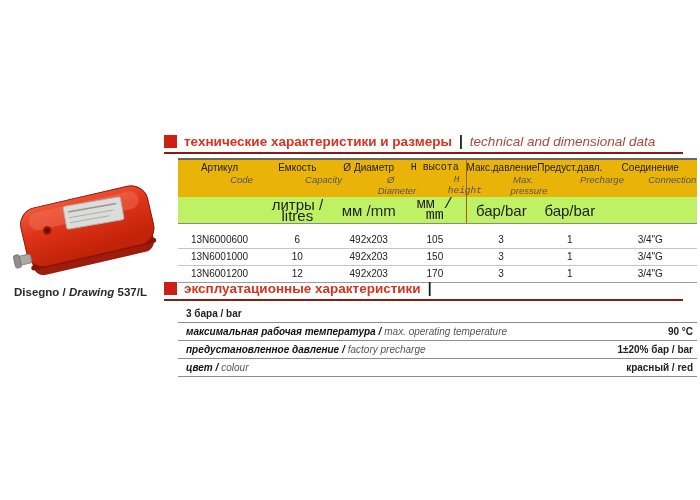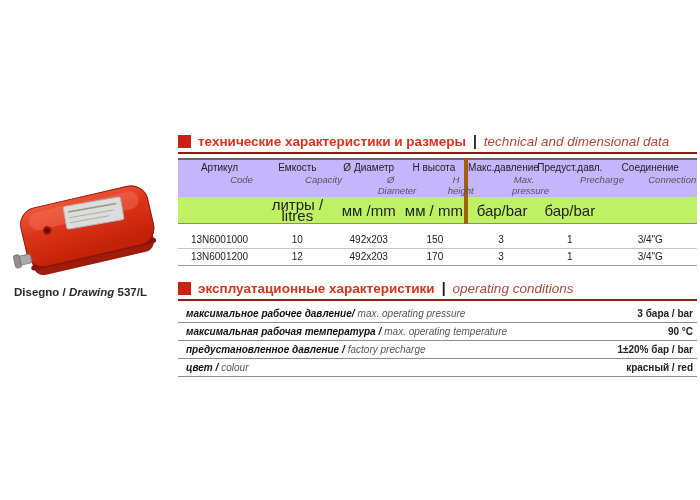--- a/index.html
+++ b/index.html
@@ -13,49 +13,49 @@
   
   .product-figure{position:absolute;left:12px;top:176px;width:156px;height:118px;}
   .product-caption{
     position:absolute;left:14px;top:286px;width:152px;
     text-align:left;font-size:11.5px;font-weight:600;color:#2a2a2a;white-space:nowrap;
   }
   .product-caption .it{font-style:italic;}
 
   
   .section-header{
-    position:absolute;left:178px;width:519px;
+    position:absolute;left:164px;width:519px;
     display:flex;align-items:center;gap:7px;
     border-bottom:2px solid #8a1d12;padding-bottom:3px;
   }
   #section1{top:133px;}
   #section2{top:280px;}
   .red-square{width:13px;height:13px;background:#cc2015;flex:0 0 auto;}
   .title-ru{color:#d5341f;font-weight:bold;font-size:13.5px;white-space:nowrap;}
   #section2 .title-ru{}
   .sep-bar{color:#1a1a1a;font-weight:bold;font-size:14px;}
   .title-en{color:#aa4a38;font-style:italic;font-size:13.5px;white-space:nowrap;}
 
   
   .spec-table{
     position:absolute;left:178px;top:158px;width:519px;
     border-collapse:collapse;table-layout:fixed;font-size:10px;color:#222;
   }
   .spec-table th,.spec-table td{padding:0;text-align:center;}
   .spec-table .head-row th{
-    background:#c4b5fd;font-weight:normal;padding:2px 0 1px;
+    background:#eab308;font-weight:normal;padding:2px 0 1px;
     border-top:2px solid #666;vertical-align:top;
   }
   .h-ru{display:block;font-size:10px;color:#222;line-height:12px;}
   .h-en{display:block;font-style:italic;font-size:9.5px;color:#555;line-height:11px;padding-left:44px;}
   .units-row td{
     background:#bef264;font-size:15px;color:#222;
     padding:2px 0 2px;border-bottom:1px solid #8a8a8a;line-height:11px;
   }
-  .vline{border-right:4px solid #a16207;}
+  .vline{border-right:1px solid #a16207;font-family:Liberation Mono, monospace;}
   .spacer-row td{height:8px;border:none;background:transparent;}
   .data-row td{
     padding:2px 0 3px;border-bottom:1px solid #c6c6c6;line-height:11px;font-size:10px;
   }
   .data-row:last-child td{border-bottom:1px solid #9b9b9b;}
 
   
   .op-table{position:absolute;left:178px;top:305px;width:519px;font-size:10px;}
   .op-row{
     display:flex;justify-content:space-between;align-items:baseline;
@@ -167,20 +167,29 @@
       <td>бар/bar</td>
       <td>бар/bar</td>
       <td></td>
     </tr>
   </thead>
   <tbody>
     <tr class="spacer-row">
         <td colspan="7"></td>
       </tr>
     <tr class="data-row">
+      <td>13N6000600</td>
+      <td>6</td>
+      <td>492x203</td>
+      <td>105</td>
+      <td>3</td>
+      <td>1</td>
+      <td>3/4"G</td>
+    </tr>
+    <tr class="data-row">
       <td>13N6001000</td>
       <td>10</td>
       <td>492x203</td>
       <td>150</td>
       <td>3</td>
       <td>1</td>
       <td>3/4"G</td>
     </tr>
     <tr class="data-row">
       <td>13N6001200</td>
@@ -191,28 +200,24 @@
       <td>1</td>
       <td>3/4"G</td>
     </tr>
   </tbody>
 </table>
 
 <div class="section-header" id="section2">
   <span class="red-square"></span>
   <span class="title-ru">эксплуатационные характеристики</span>
   <span class="sep-bar">|</span>
-  <span class="title-en">operating conditions</span>
 </div>
 
 <div class="op-table">
   <div class="op-row">
-    <span>
-      <span class="op-label-ru">максимальное рабочее давление/</span><span class="op-label-en">max. operating pressure</span>
-    </span>
     <span class="op-value">3 бара /  bar</span>
   </div>
   <div class="op-row">
     <span>
       <span class="op-label-ru">максимальная рабочая  температура /</span><span class="op-label-en">max. operating temperature</span>
     </span>
     <span class="op-value">90 °C</span>
   </div>
   <div class="op-row">
     <span>

